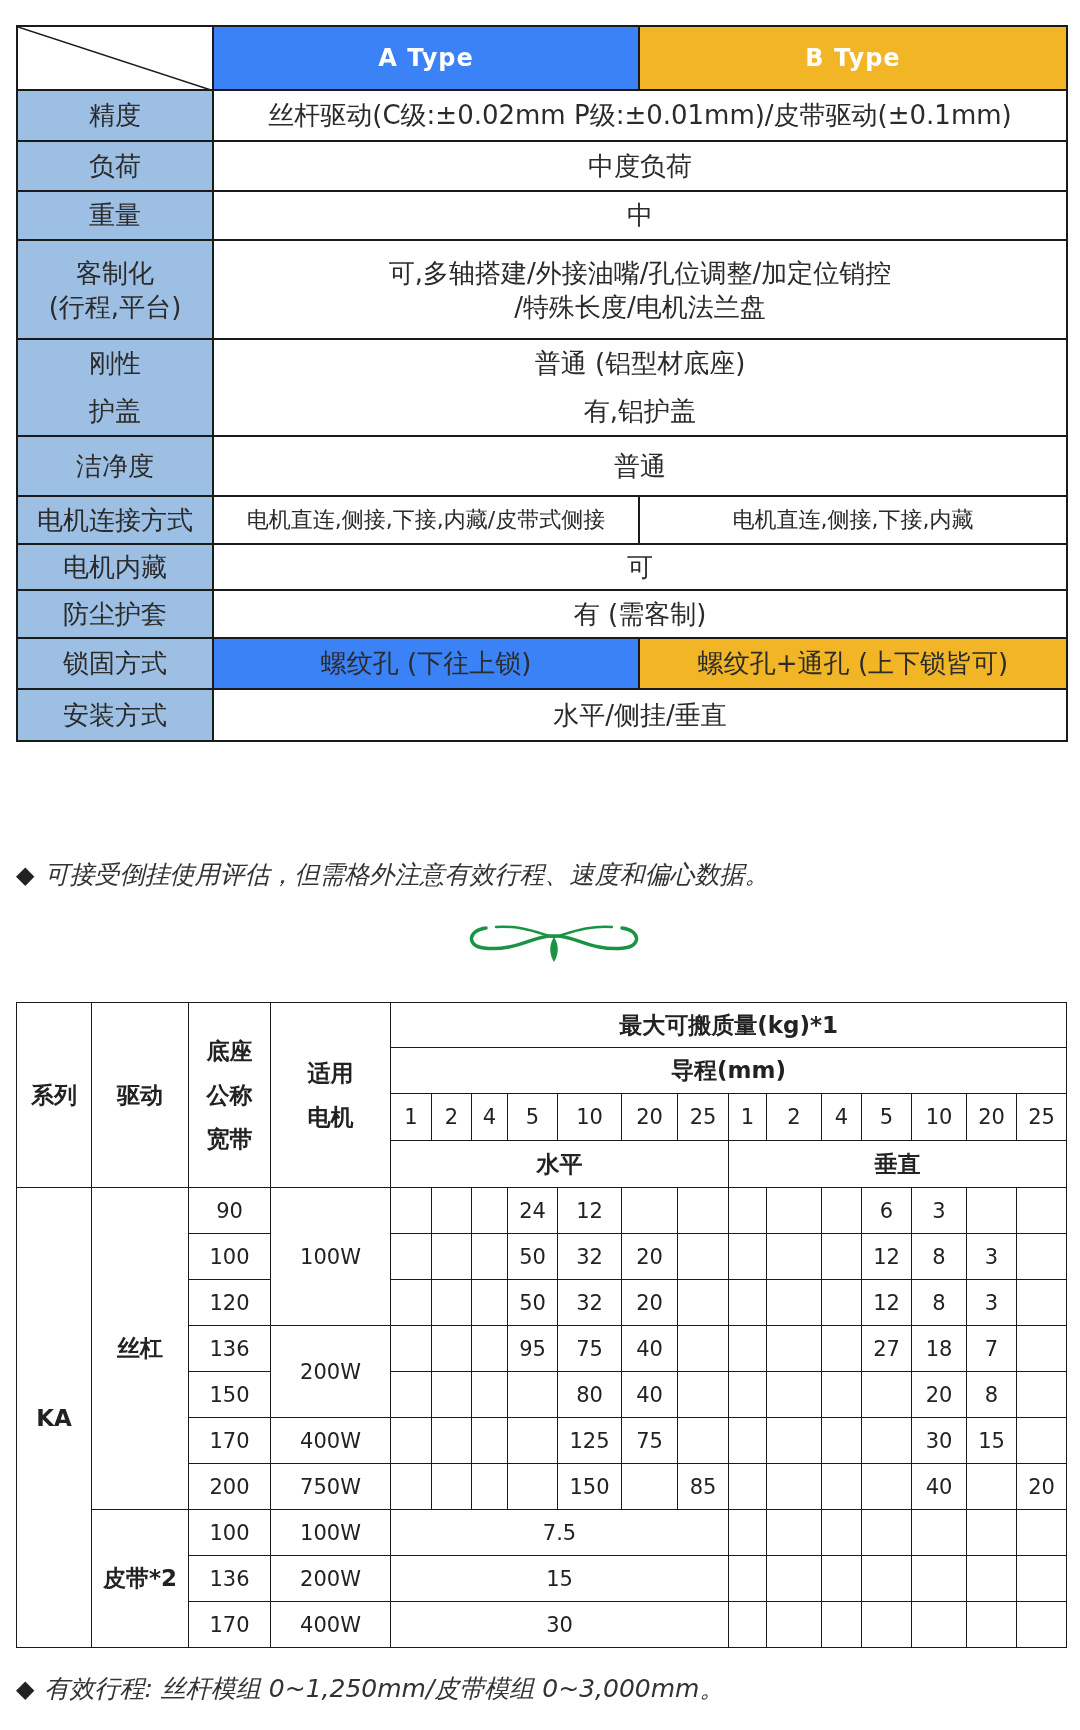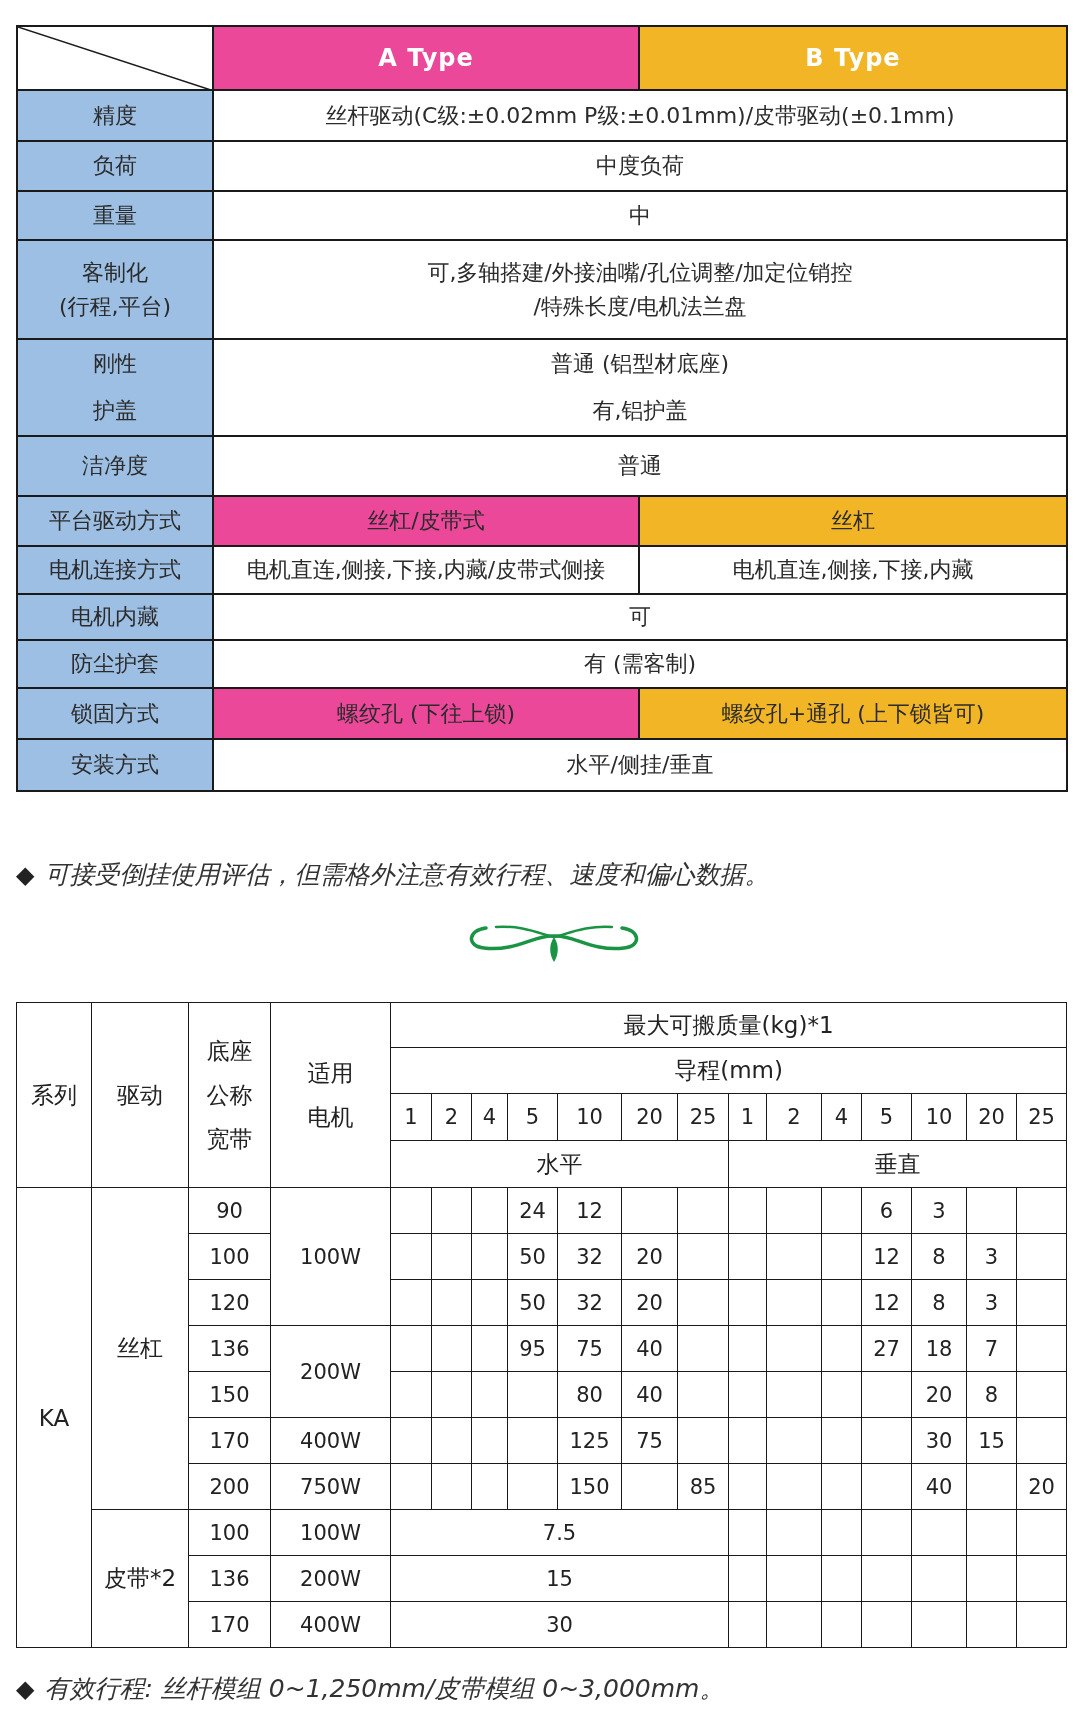--- a/index.html
+++ b/index.html
@@ -2,33 +2,33 @@
 <html><head>
 <meta charset="utf-8">
 <style>
   html, body { margin: 0; padding: 0; background: #ffffff; }
   body { width: 1080px; height: 1730px; position: relative; overflow: hidden;
          font-family: "DejaVu Sans", "Liberation Sans", sans-serif; color: #231f20; }
   .abs { position: absolute; box-sizing: border-box; }
   table { border-collapse: collapse; position: absolute; table-layout: fixed; }
   td { border: 2px solid #1a1a1a; text-align: center; vertical-align: middle; padding: 0; box-sizing: border-box; overflow: hidden; white-space: nowrap; }
   #spec { left: 16px; top: 25px; width: 1050px; }
-  #spec td { font-size: 22px; color: #2b2b2b; }
+  #spec td { font-size: 26px; color: #2b2b2b; }
   #spec td.label { background: #9dbfe3; }
-  #spec td.green { background: #ec4899; margin-top: 8px; }
+  #spec td.green { background: #3b82f6; margin-top: 8px; }
   #spec td.orange { background: #f2b526; }
   #spec td.head { color: #ffffff; font-weight: bold; font-size: 24px; letter-spacing: 1px; }
   #spec td.corner { background: #fff; position: relative; }
   #spec td.small { font-size: 22px; }
   #spec td.multi { white-space: normal; line-height: 34px; }
   .note { left: 16px; font-size: 25px; color: #333; white-space: nowrap; font-style: italic; }
   .note .dia { display: inline-block; margin-right: 10px; font-size: 24px; color: #222; }
   #load { left: 16px; top: 1002px; width: 1050px; }
   #load td { border: 1.5px solid #1a1a1a; font-size: 21px; color: #222; }
-  #load td.hb { font-weight: normal; font-size: 23px; }
+  #load td.hb { font-weight: bold; font-size: 23px; }
   #load td.vlab { white-space: normal; line-height: 44px; }
 </style>
 </head>
 <body>
 
 <table id="spec">
   <colgroup>
       <col style="width:196px">
       <col style="width:426px">
       <col style="width:428px">
@@ -69,25 +69,20 @@
     <td class="label" style="border-bottom:none">刚性</td>
     <td colspan="2" style="border-bottom:none">普通 (铝型材底座)</td>
   </tr>
   <tr style="height:49px">
     <td class="label" style="border-top:none">护盖</td>
     <td colspan="2" style="border-top:none">有,铝护盖</td>
   </tr>
   <tr style="height:60px">
     <td class="label">洁净度</td>
     <td colspan="2">普通</td>
-  </tr>
-  <tr style="height:50px">
-    <td class="label">平台驱动方式</td>
-    <td class="green">丝杠/皮带式</td>
-    <td class="orange">丝杠</td>
   </tr>
   <tr style="height:48px">
     <td class="label">电机连接方式</td>
     <td class="small">电机直连,侧接,下接,内藏/皮带式侧接</td>
     <td class="small">电机直连,侧接,下接,内藏</td>
   </tr>
   <tr style="height:46px">
     <td class="label">电机内藏</td>
     <td colspan="2">可</td>
   </tr>

